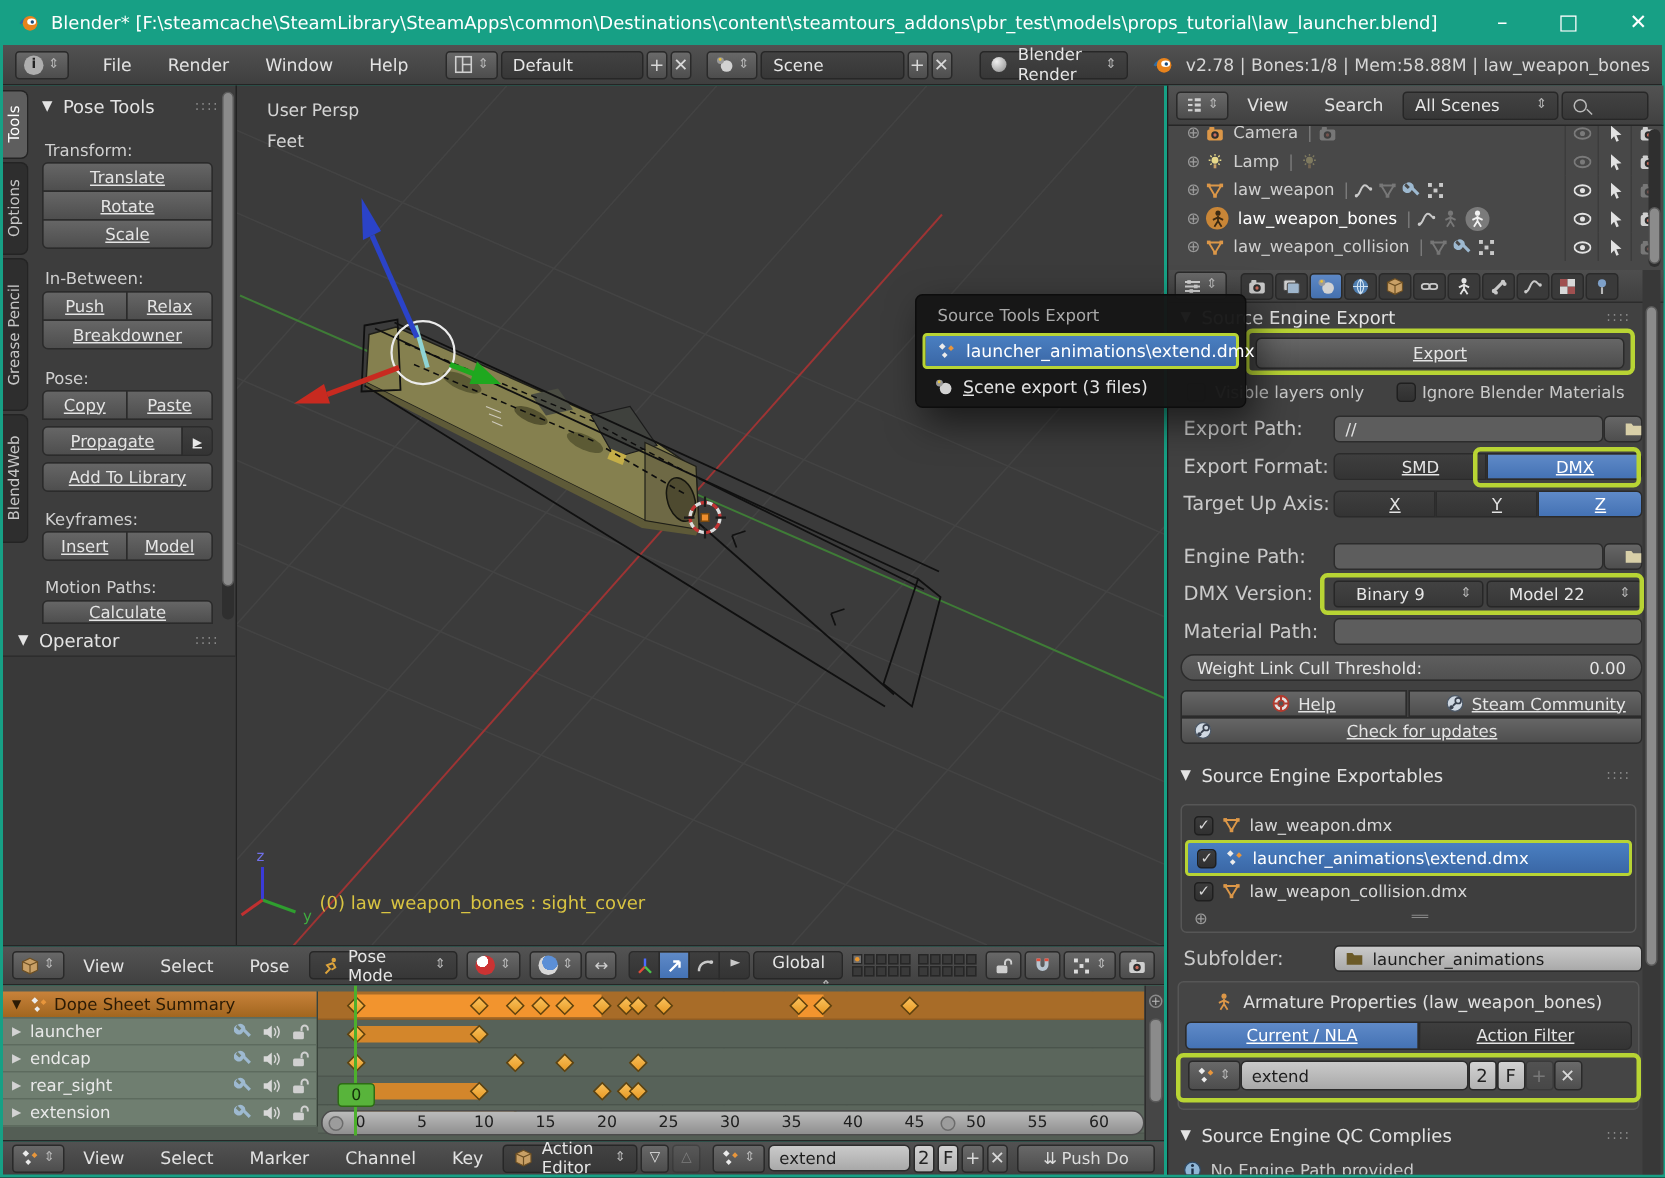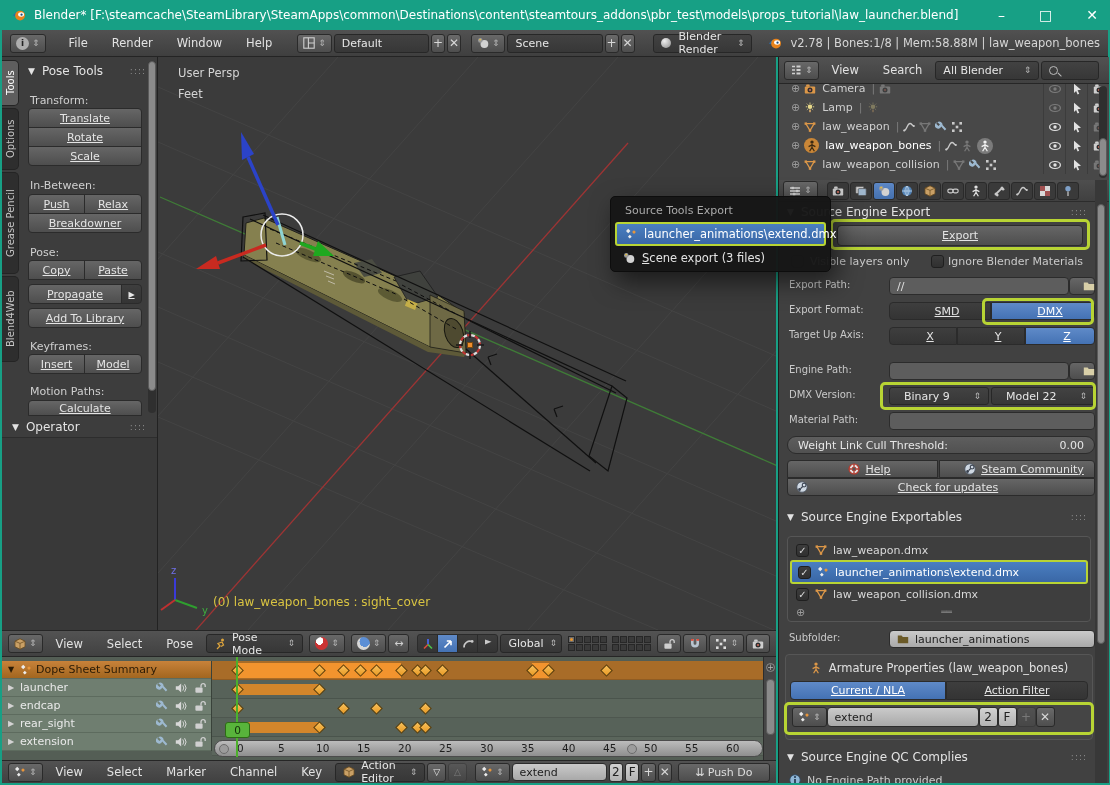--- a/index.html
+++ b/index.html
@@ -99,21 +99,21 @@
   .ol-name{margin:0 2px;}
   .ol-sep{color:#7c7c7c;}
   .ol-right{margin-left:auto;display:flex;height:19px;}
   .ol-right .cell{width:22px;display:flex;align-items:center;justify-content:center;border-left:1px solid #3c3c3c;}
   .circ-armature{width:15px;height:15px;border-radius:50%;background:#c98637;display:inline-flex;align-items:center;justify-content:center;flex:none;}
   .props{position:absolute;left:0;top:123px;width:330px;height:603px;background:#414141;overflow:hidden;}
   .ptabs{position:absolute;left:0;top:0;width:330px;height:22px;background:linear-gradient(#4e4e4e,#404040);border-bottom:1px solid #2c2c2c;display:flex;align-items:center;gap:1px;padding:0 4px;}
   .ptab{width:22px;height:18px;display:flex;align-items:center;justify-content:center;background:#3a3a3a;border:1px solid #2a2a2a;border-radius:3px;}
   .ptab.active{background:linear-gradient(#5d88c6,#4470ae);}
   .prow{position:absolute;left:4px;width:322px;height:18px;}
-  .plabel{position:absolute;left:6px;top:2px;color:#c9c9c9;font-size:10px;}
+  .plabel{position:absolute;left:6px;top:2px;color:#c9c9c9;font-size:13px;}
   .pwidget{position:absolute;height:18px;padding-left:14px;}
   .slider{position:absolute;left:4px;width:308px;height:18px;background:linear-gradient(#5e5e5e,#515151);border:1px solid #2c2c2c;border-radius:9px;display:flex;align-items:center;justify-content:space-between;padding:0 10px;font-size:11px;color:#e6e6e6;}
   .groupbox{position:absolute;border:1px solid #565656;border-radius:4px;background:#454545;}
   .exp-row{height:20px;display:flex;align-items:center;gap:6px;padding:0 6px;font-size:11px;color:#d8d8d8;}
   .exp-row.sel{background:linear-gradient(#4a7fc1,#3a67a6);color:#fff;border:2px solid #b8d434;border-radius:3px;height:24px;}
   .pscroll{position:absolute;left:316px;top:0;width:12px;height:603px;background:#383838;}
 </style>
 </head>
 <body>
 
@@ -535,21 +535,21 @@
           <svg class="ic" style="color:#c9c9c9">
             <use href="#sy-manip-rot"></use>
           </svg>
         </div>
       <div class="btn darkb">
           <svg class="ic" style="color:#c9c9c9">
             <use href="#sy-manip-scale"></use>
           </svg>
         </div>
     </div>
-    <div class="dd" style="width:62px;">
+    <div class="dd" style="width:62px;flex-direction:column;">
       <span>Global</span>
       <span class="updn" style="margin-left:auto;">⇕</span>
     </div>
     <div class="layers">
       <div class="lgrid">
         <span class="lcell on dot"></span>
           <span class="lcell"></span>
           <span class="lcell"></span>
           <span class="lcell"></span>
           <span class="lcell"></span>
@@ -781,21 +781,21 @@
     <div class="olheader">
       <div class="ibtn">
         <svg class="ic" style="color:#cfcfcf">
             <use href="#sy-tree"></use>
           </svg>
         <span class="updn">⇕</span>
       </div>
       <span class="menu">View</span>
       <span class="menu">Search</span>
       <div class="dd" style="width:104px;">
-        <span>All Blender</span>
+        <span>All Scenes</span>
         <span class="updn" style="margin-left:auto;">⇕</span>
       </div>
       <div class="dd" style="width:58px;gap:4px;">
         <span style="width:9px;height:9px;border:1.4px solid #bbb;border-radius:50%;position:relative;flex:none;">
             <span style="position:absolute;left:7px;top:7px;width:5px;height:1.4px;background:#bbb;transform:rotate(45deg);"></span>
           </span>
       </div>
     </div>
     <div class="olrows">
       <div class="ol-row" style="margin-top:-5px;">

